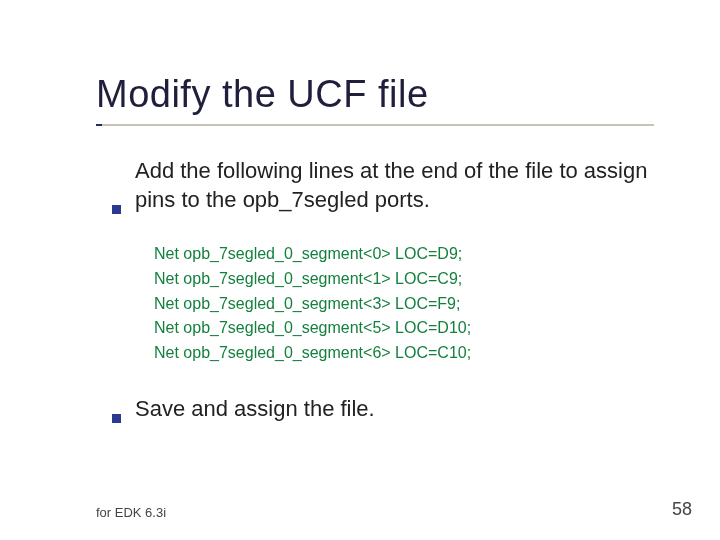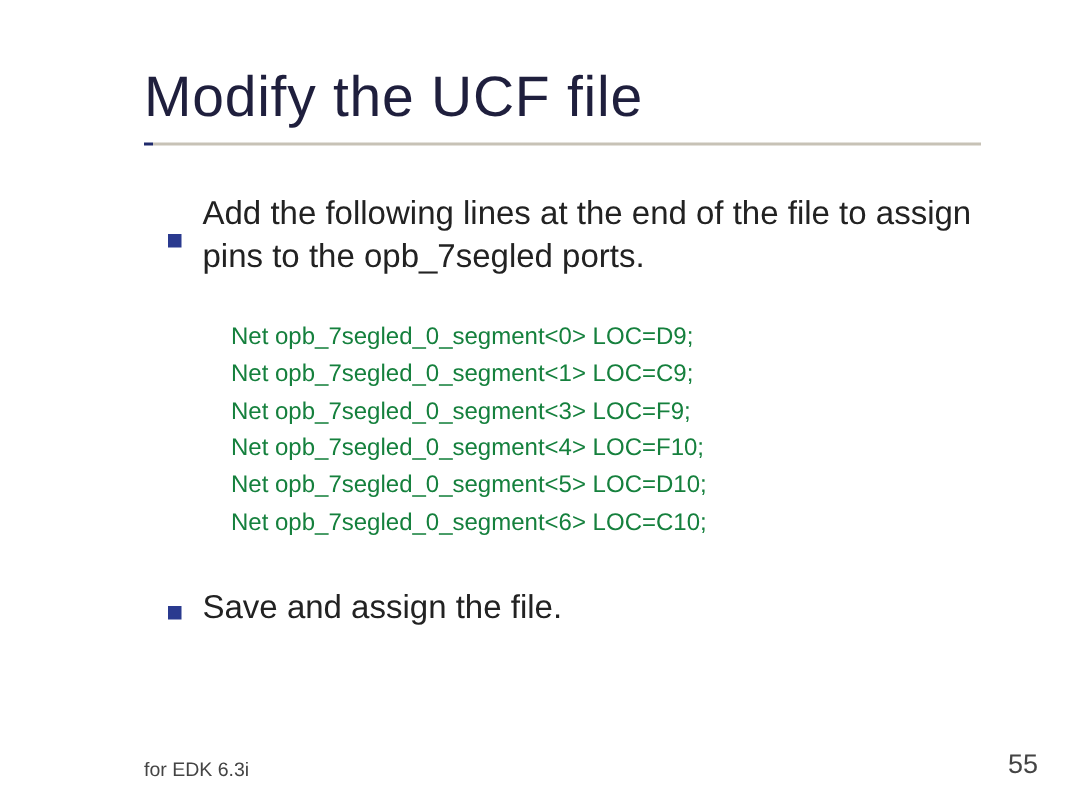--- a/index.html
+++ b/index.html
@@ -13,40 +13,40 @@
   }
   .slide {
     position: relative;
     box-sizing: border-box;
     width: 720px;
     height: 540px;
     background: #fff;
     padding: 0;
   }
   .title-wrap {
-    padding: 44px 0 0 96px;
+    padding: 73px 0 0 96px;
   }
   .title {
     font-size: 38px;
     color: #1f1f3d;
     font-weight: 400;
     letter-spacing: 0.5px;
   }
   .underline {
     margin-top: 8px;
     height: 2px;
     width: 558px;
     background: linear-gradient(to right, #1f2a6b 0%, #1f2a6b 6px, #c7c2b6 6px, #c7c2b6 100%);
   }
   .body {
     padding: 30px 40px 0 112px;
   }
   .item {
     display: flex;
-    align-items: center;
+    align-items: flex-end;
     margin-bottom: 18px;
   }
   .item.sub-spacer {
     margin-top: 28px;
   }
   .bullet {
     flex: 0 0 auto;
     width: 9px;
     height: 9px;
     background: #2a3a8f;
@@ -98,28 +98,27 @@
 
     <div class="item">
       <div class="bullet"></div>
       <div class="item-text">Add the following lines at the end of the file to assign pins to the opb_7segled ports.</div>
     </div>
 
     <div class="code-block">
       <div class="code-line">Net opb_7segled_0_segment&lt;0&gt; LOC=D9;</div>
       <div class="code-line">Net opb_7segled_0_segment&lt;1&gt; LOC=C9;</div>
       <div class="code-line">Net opb_7segled_0_segment&lt;3&gt; LOC=F9;</div>
-      <div class="code-line">Net opb_7segled_0_segment&lt;4&gt; LOC=F10;</div>
       <div class="code-line">Net opb_7segled_0_segment&lt;5&gt; LOC=D10;</div>
       <div class="code-line">Net opb_7segled_0_segment&lt;6&gt; LOC=C10;</div>
     </div>
 
     <div class="item sub-spacer">
       <div class="bullet"></div>
       <div class="item-text">Save and assign the file.</div>
     </div>
 
   </div>
 
   <div class="footer">for EDK 6.3i</div>
-  <div class="pagenum">55</div>
+  <div class="pagenum">58</div>
 
 </div>
 
 </body></html>

